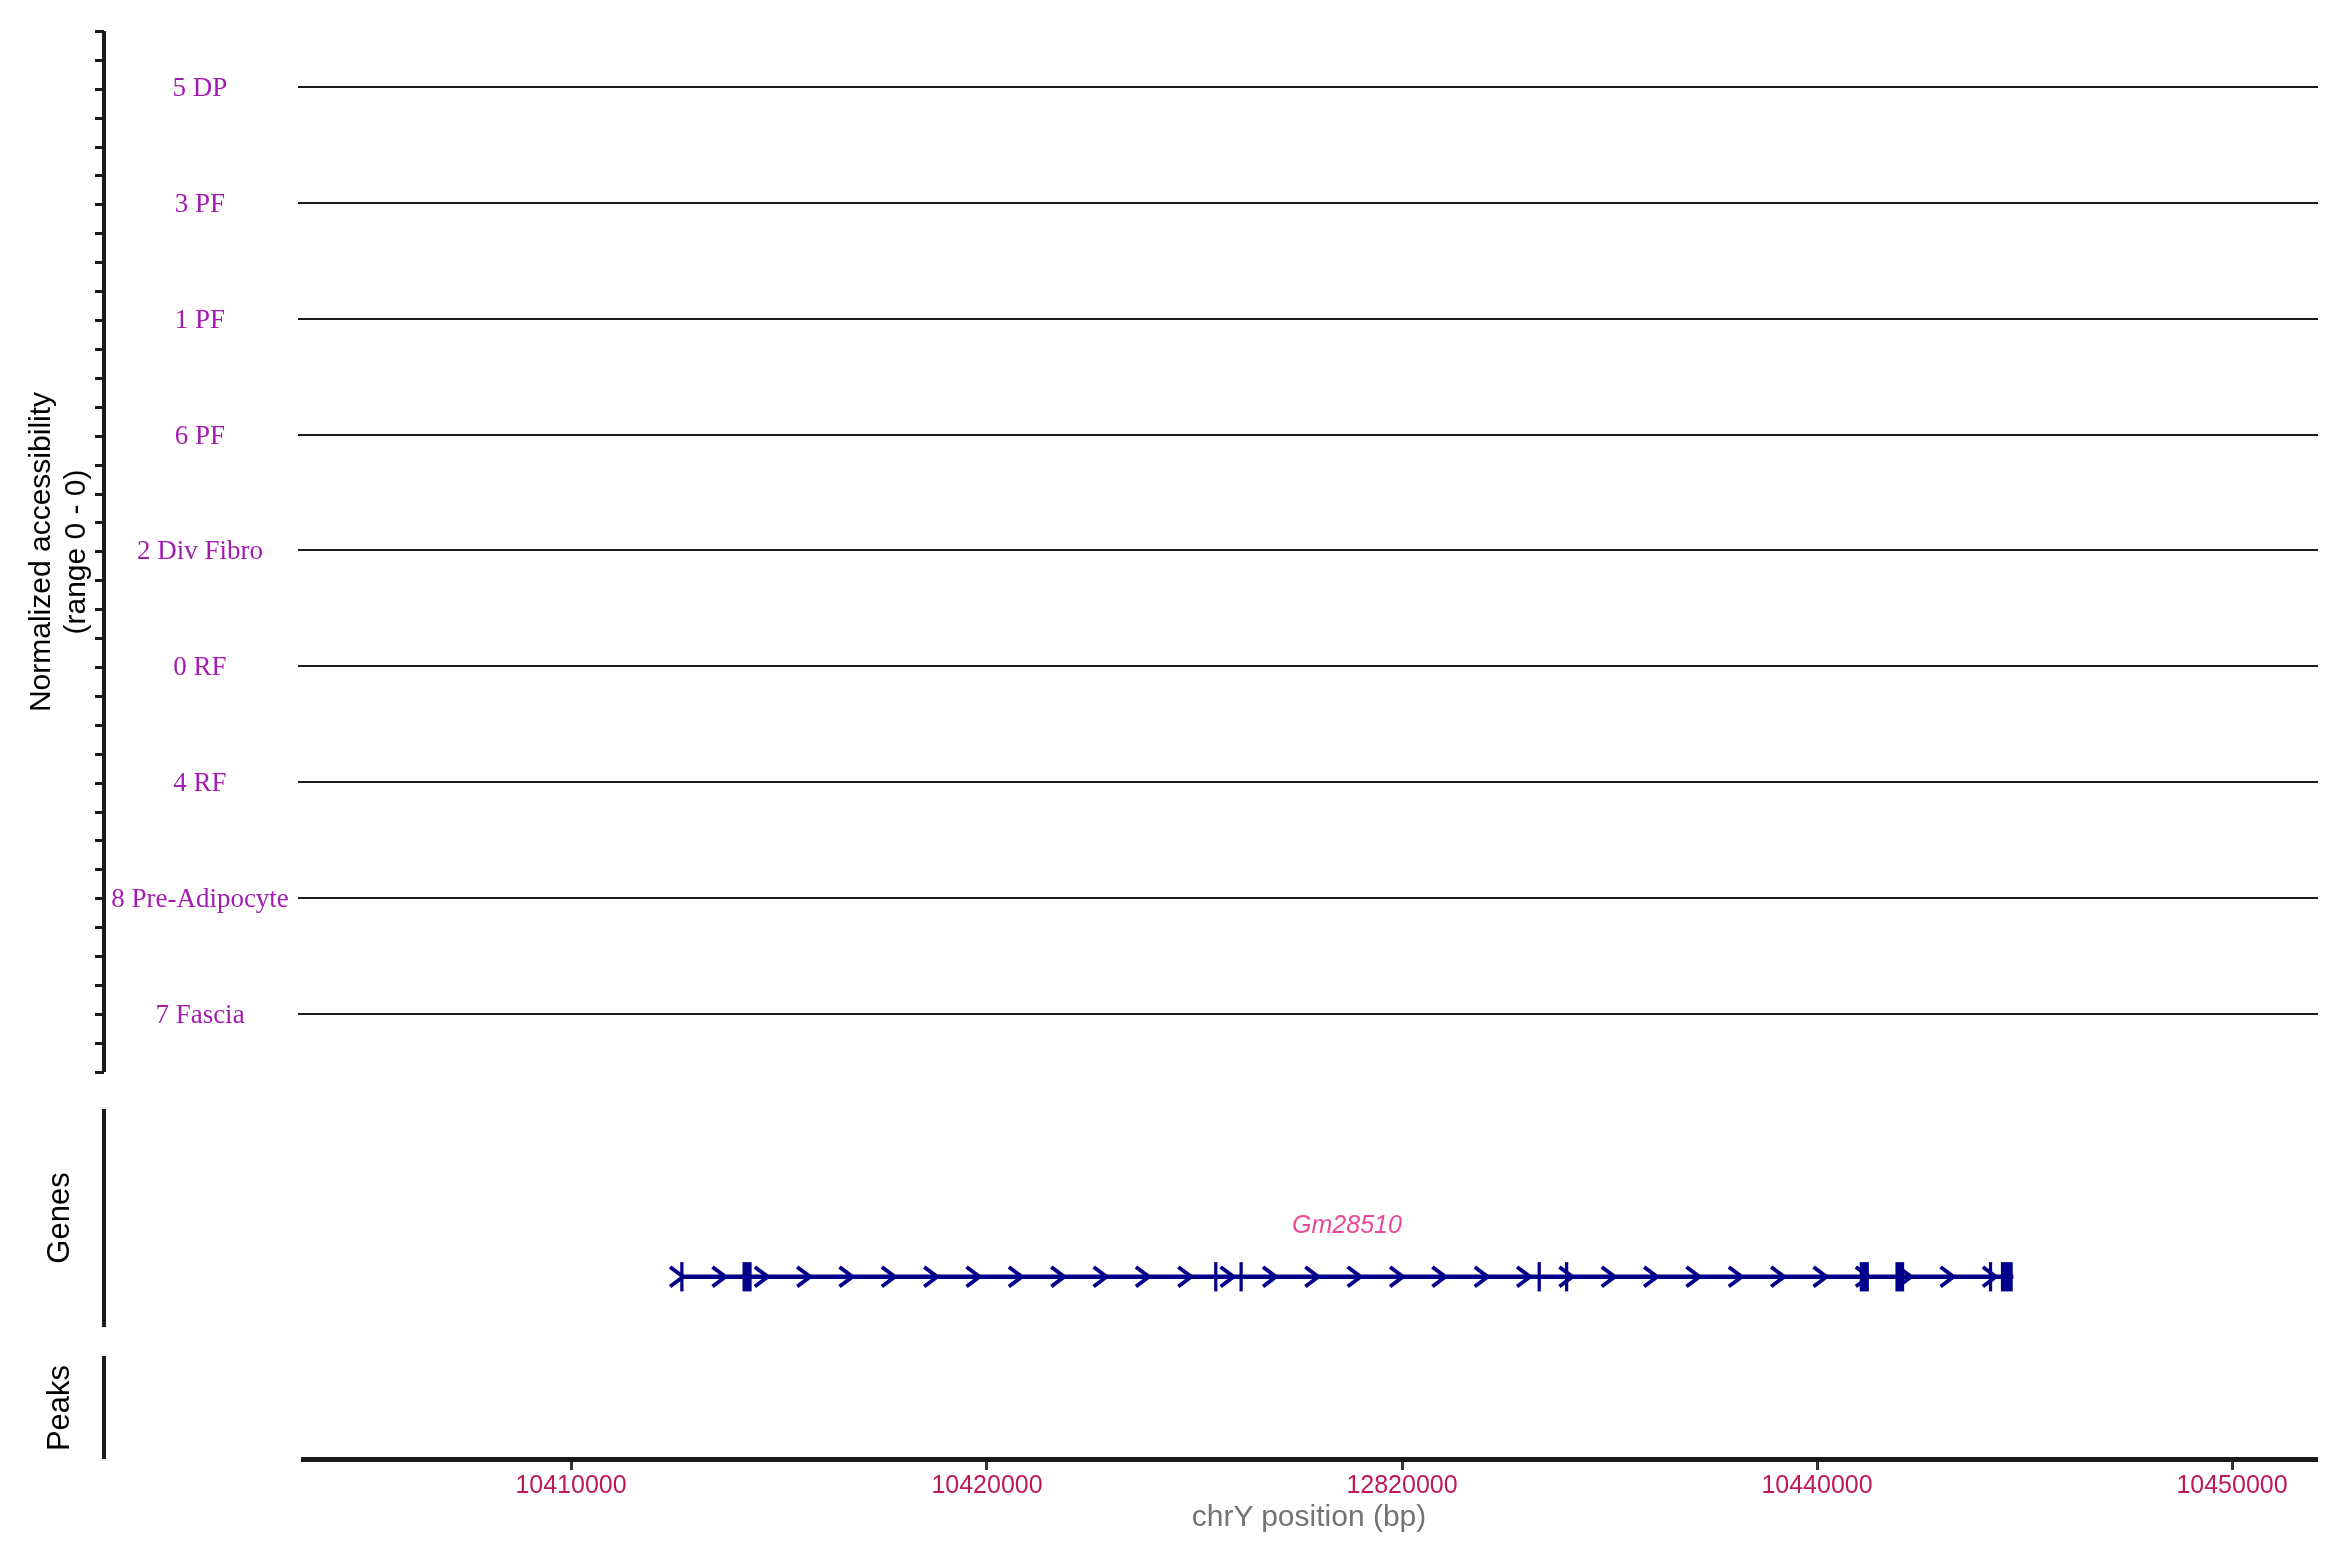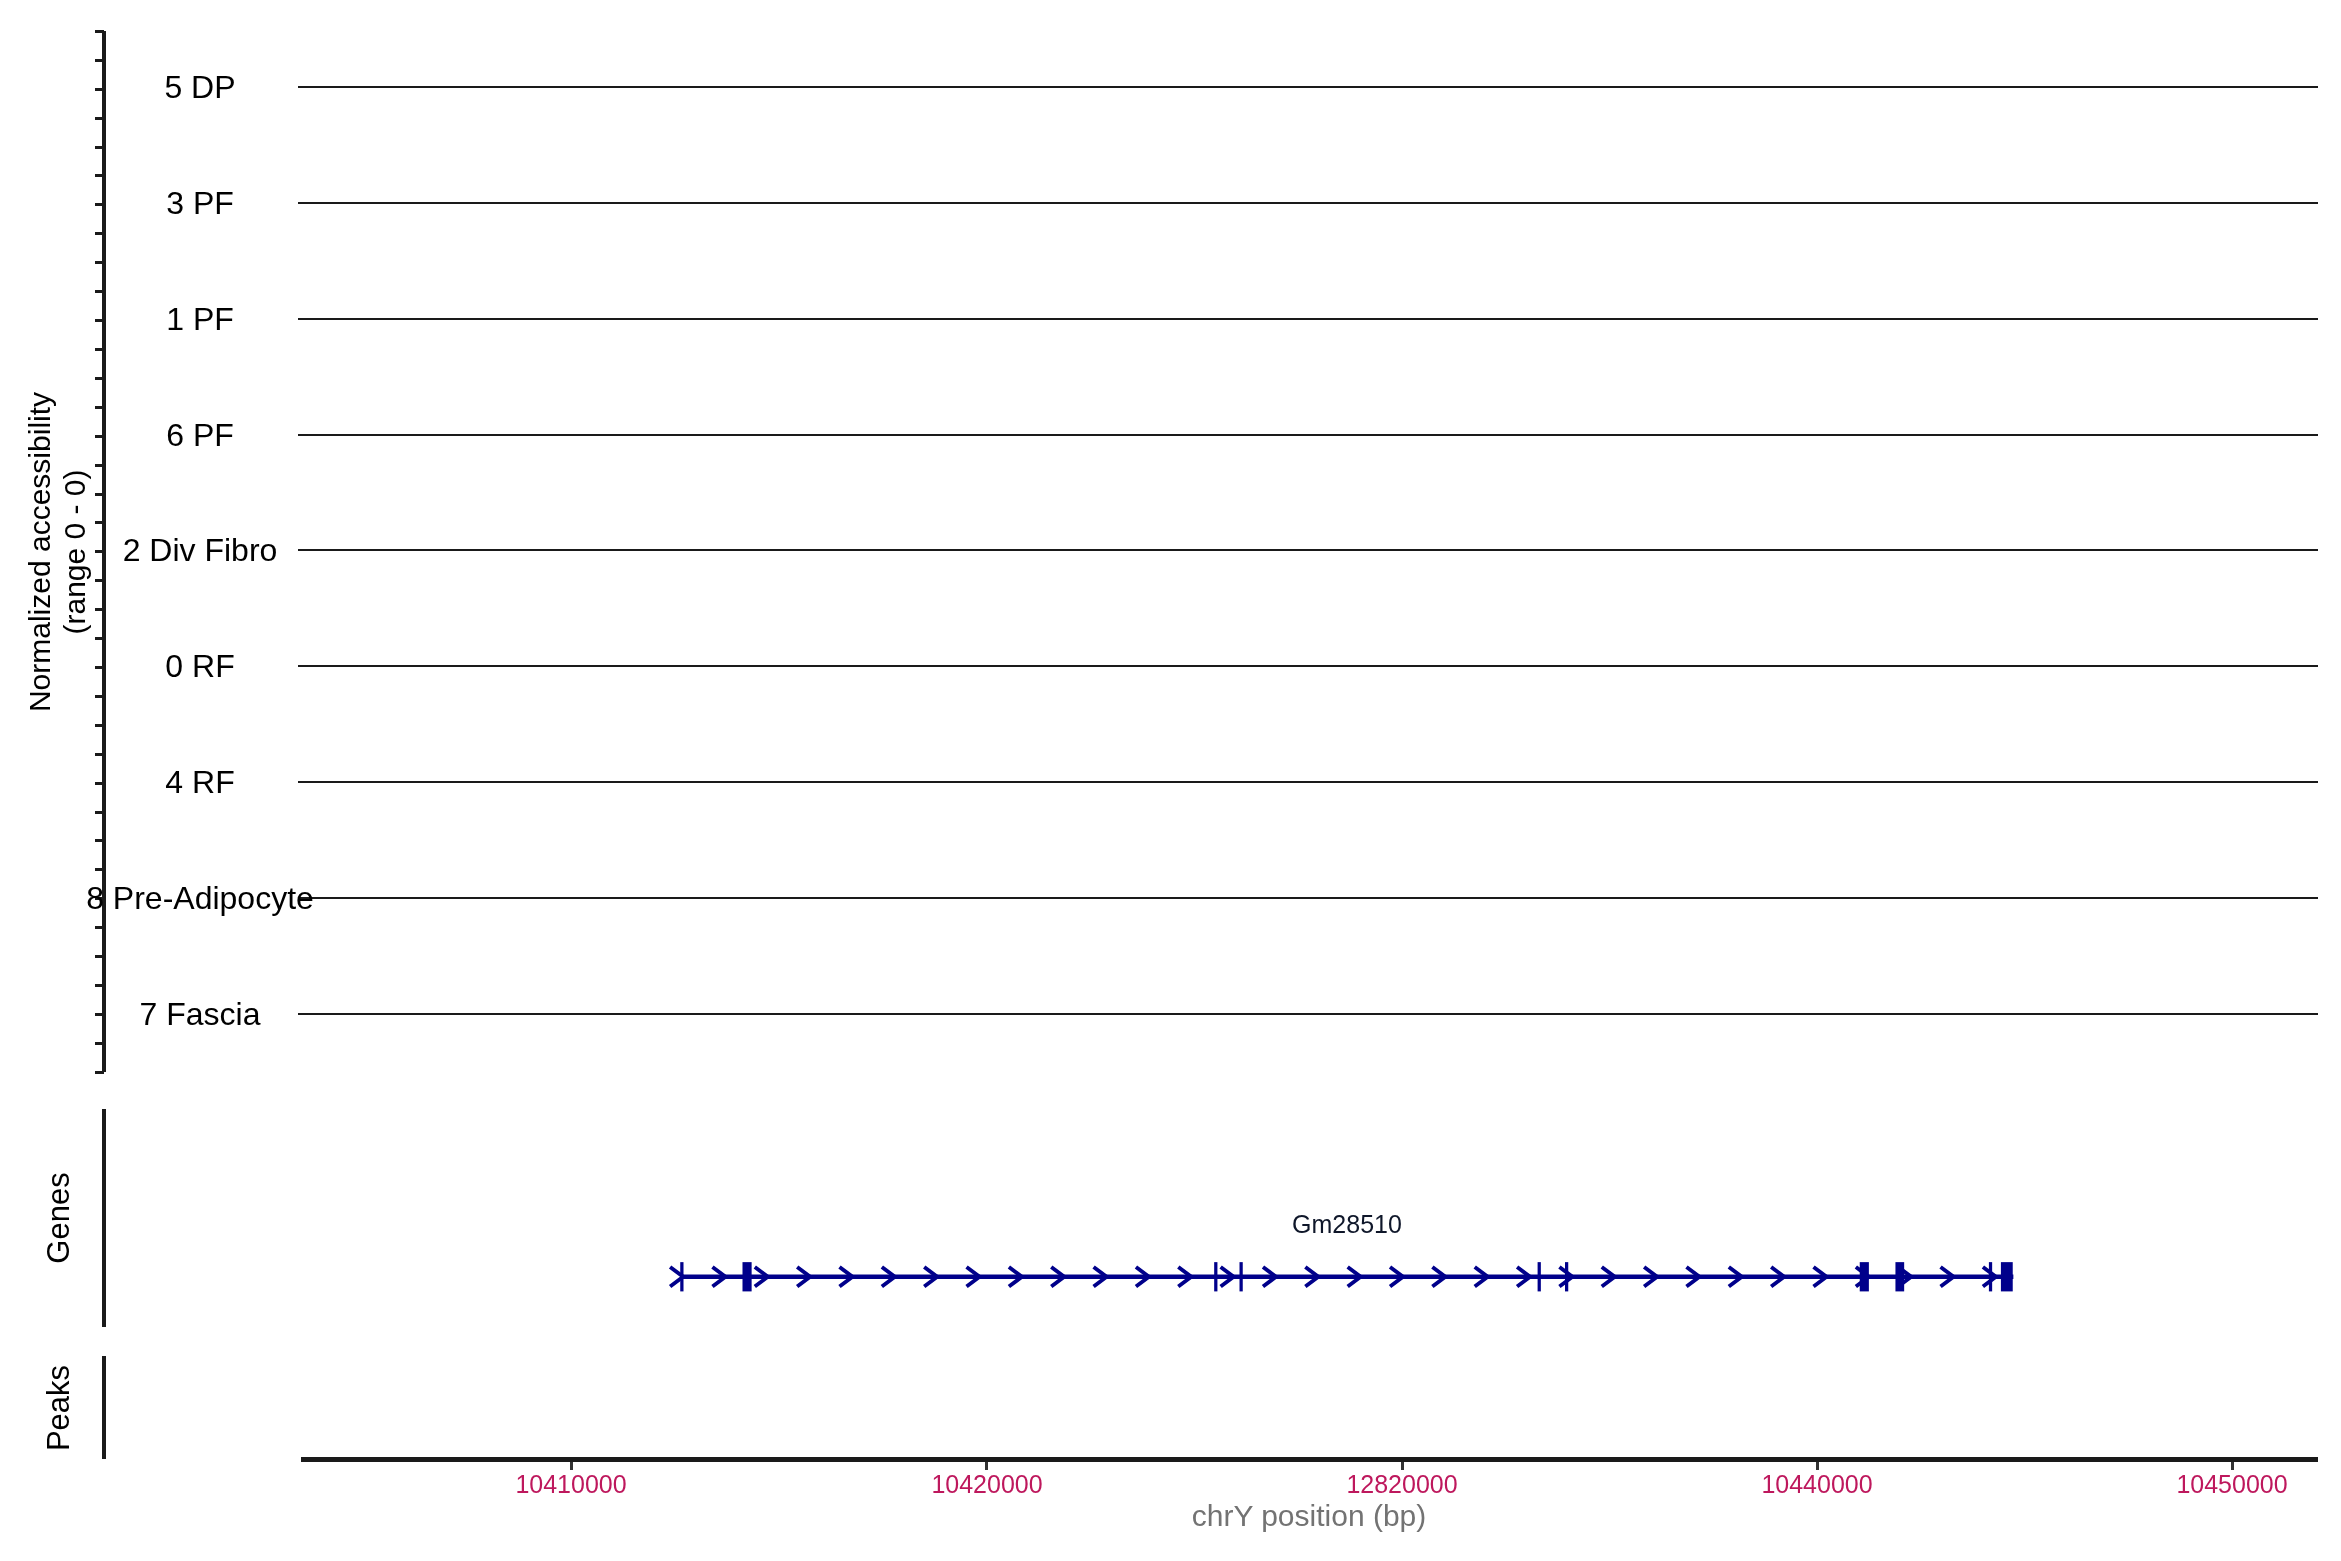--- a/index.html
+++ b/index.html
@@ -9,21 +9,21 @@
     background:#ffffff;
     font-family:"Liberation Sans","DejaVu Sans",sans-serif;
     overflow:hidden;
   }
   .abs{position:absolute;}
   .hline{position:absolute;background:#1a1a1a;}
   .vline{position:absolute;background:#1a1a1a;}
   .track-label{
     position:absolute;
     transform:translate(-50%,-50%);
-    font-size:32px;color:#000000;white-space:nowrap;
+    font-size:27px;color:#a21caf;white-space:nowrap;font-family:Liberation Serif, serif;
   }
   .side-label{
     position:absolute;
     transform:translate(-50%,-50%) rotate(-90deg);
     transform-origin:center center;
     font-size:31px;color:#000000;white-space:nowrap;
   }
   .yaxis-title{
     position:absolute;
     transform:translate(-50%,-50%) rotate(-90deg);
@@ -37,21 +37,21 @@
     font-size:25px;color:#be185d;white-space:nowrap;
   }
   .xaxis-title{
     position:absolute;
     transform:translate(-50%,-50%);
     font-size:30px;color:#737373;white-space:nowrap;
   }
   .gene-label{
     position:absolute;
     transform:translate(-50%,-50%);
-    font-size:25px;color:#0f172a;white-space:nowrap;
+    font-size:25px;color:#ec4899;white-space:nowrap;font-style:italic;
   }
   .ytick{position:absolute;background:#1a1a1a;}
   .xtick{position:absolute;background:#333333;}
   .baseline{position:absolute;background:#1a1a1a;}
 </style>
 </head>
 <body>
 
 <div id="canvas">
 

